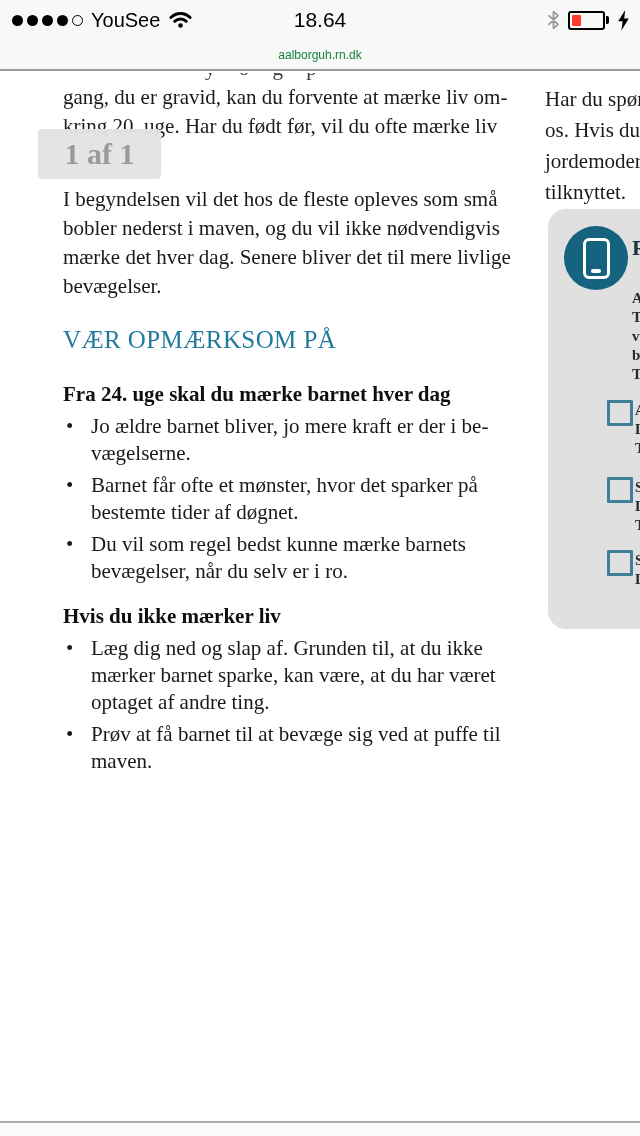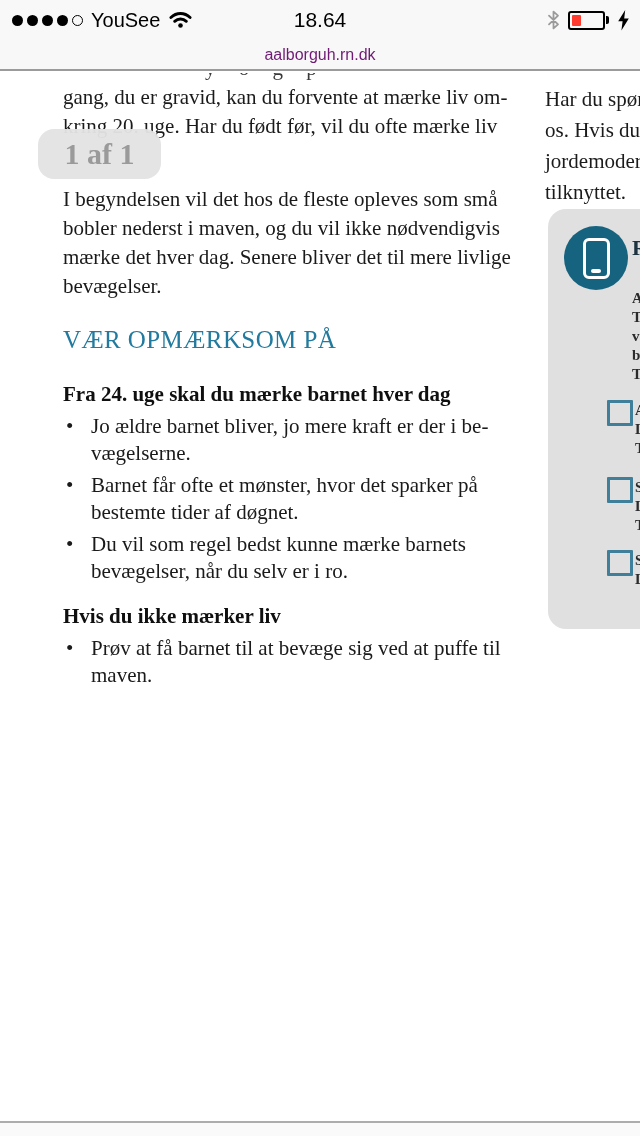--- a/index.html
+++ b/index.html
@@ -31,21 +31,21 @@
     padding:2px; display:flex;
   }
   .batt-fill{ width:9px; height:100%; background:#FF3B30; border-radius:1px; }
   .batt-cap{ width:3px; height:8px; background:#000; border-radius:0 2px 2px 0; margin-left:1px; }
   
   .url-bar{
     position:absolute; top:40px; left:0; width:640px; height:31px;
     background:#f8f8f8; border-bottom:2px solid #9b9b9b;
     display:flex; align-items:center; justify-content:center;
   }
-  .url-text{ font-size:16px; color:#701a75; }
+  .url-text{ font-size:12px; color:#15803d; }
   
   .content{
     position:absolute; top:73px; left:0; width:640px; height:1048px;
     background:#fff; overflow:hidden;font-family:Liberation Serif, serif;
   }
   .top-remnant{
     position:absolute; left:205px; top:0; width:185px; height:8px;
     overflow:hidden; color:#3a3a3a;
   }
   .top-remnant span{ display:block; margin-top:-17px; font-size:21px; letter-spacing:9px; }
@@ -60,21 +60,21 @@
   .sub-h.second{ margin-top:18px; }
   ul.bullets{ list-style:none; margin-top:6px; }
   ul.bullets li{
     position:relative; padding-left:28px; margin-bottom:5px;
     font-size:21px; line-height:27px; white-space:pre-line;
   }
   ul.bullets li::before{ content:"\2022"; position:absolute; left:3px; top:0; }
   
   .page-badge{
     position:absolute; left:38px; top:56px; width:123px; height:50px;
-    background:rgba(227,227,227,0.96); border-radius:16px;
+    background:rgba(227,227,227,0.96); border-radius:4px;
     display:flex; align-items:center; justify-content:center;
     font-size:30px; font-weight:bold; color:#9a9a9a;
   }
   
   .right-col{
     position:absolute; left:545px; top:11px;
     font-size:21px; line-height:31px; white-space:pre; color:#1b1b1b;
   }
   .info-box{
     position:absolute; left:548px; top:136px; width:130px; height:420px;
@@ -176,20 +176,23 @@
       <ul class="bullets">
         <li>Jo ældre barnet bliver, jo mere kraft er der i be-
 vægelserne.</li>
         <li>Barnet får ofte et mønster, hvor det sparker på
 bestemte tider af døgnet.</li>
         <li>Du vil som regel bedst kunne mærke barnets
 bevægelser, når du selv er i ro.</li>
       </ul>
       <h3 class="sub-h second">Hvis du ikke mærker liv</h3>
       <ul class="bullets">
+        <li>Læg dig ned og slap af. Grunden til, at du ikke
+mærker barnet sparke, kan være, at du har været
+optaget af andre ting.</li>
         <li>Prøv at få barnet til at bevæge sig ved at puffe til
 maven.</li>
 
       </ul>
 
     </div>
 
     <div class="page-badge">1 af 1</div>
 
     <div class="right-col">Har du spørg

